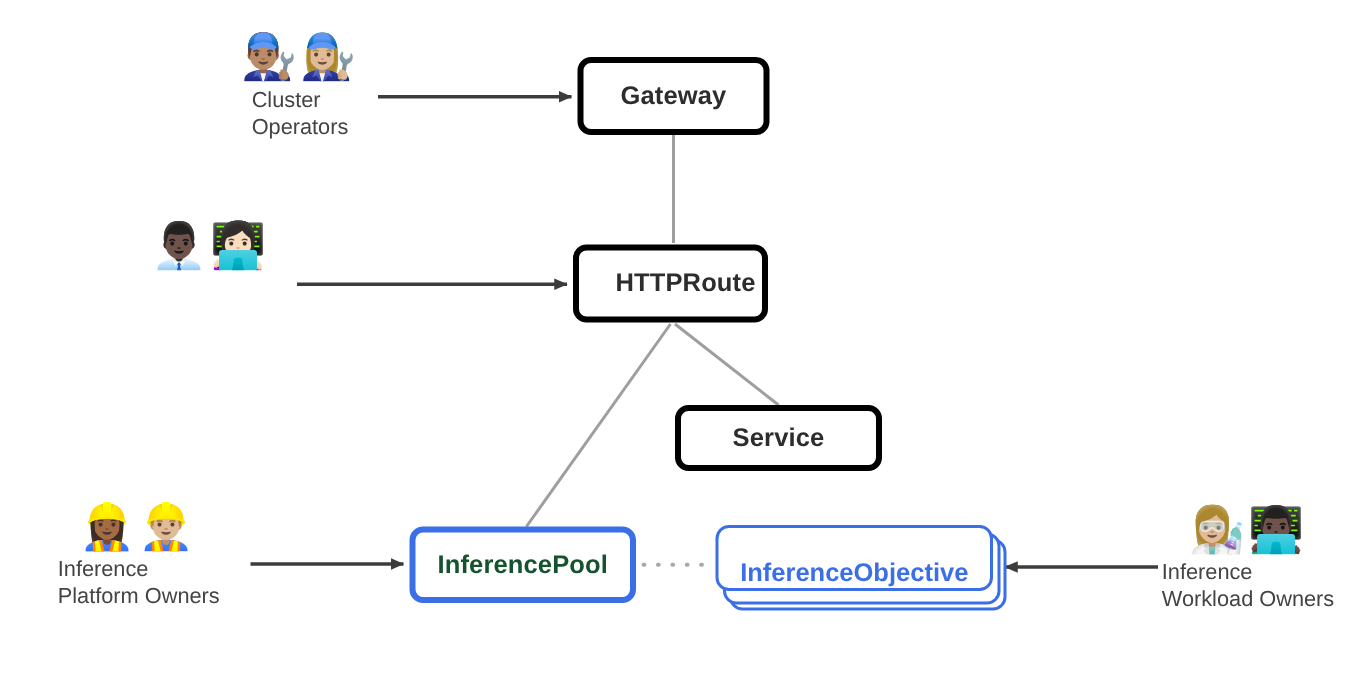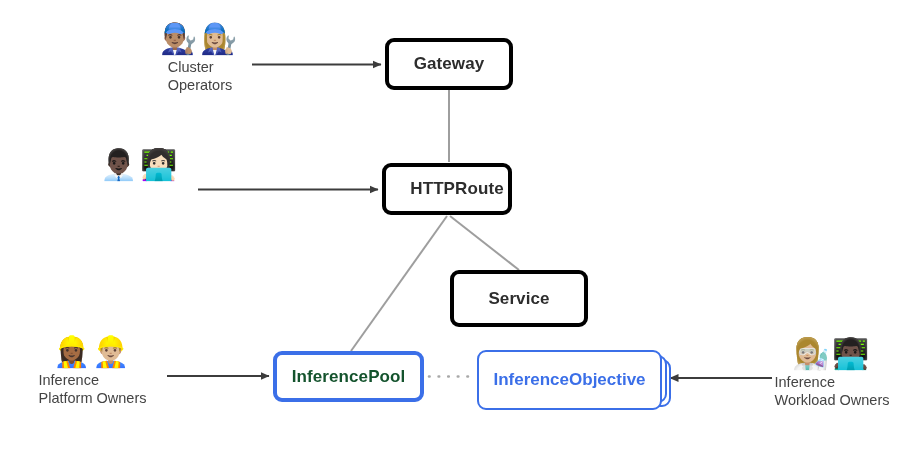--- a/index.html
+++ b/index.html
@@ -131,32 +131,32 @@
   </svg>
 
   <div class="node" style="left:385px; top:38px; width:128px; height:52px;">
     <span>Gateway</span>
   </div>
 
   <div class="node" style="left:382px; top:163px; width:130px; height:52px;padding-left:20px;">
     <span>HTTPRoute</span>
   </div>
 
-  <div class="node" style="left:450px; top:270px; width:138px; height:57px;">
+  <div class="node" style="left:450px; top:270px; width:138px; height:44px;">
     <span>Service</span>
   </div>
 
   <div class="node blue" style="left:273px; top:351px; width:151px; height:51px;">
     <span>InferencePool</span>
   </div>
 
   <div class="stack" style="left:477px; top:350px; width:194px; height:58px;">
     <div class="layer" style="left:9px;  top:9px;  width:185px; height:48px;"></div>
     <div class="layer" style="left:4.5px; top:4.5px; width:185px; height:48px;"></div>
-    <div class="front" style="left:0px; top:0px; width:185px; height:60px;">
+    <div class="front" style="left:0px; top:0px; width:185px; height:44px;align-items:flex-end;">
       <span>InferenceObjective</span>
     </div>
   </div>
 
   <div class="persona" style="left:150px; top:22px; width:100px;">
     <div class="emojis">👨🏽‍🔧👩🏼‍🔧</div>
     <div class="plabel">Cluster
 Operators</div>
   </div>
 

